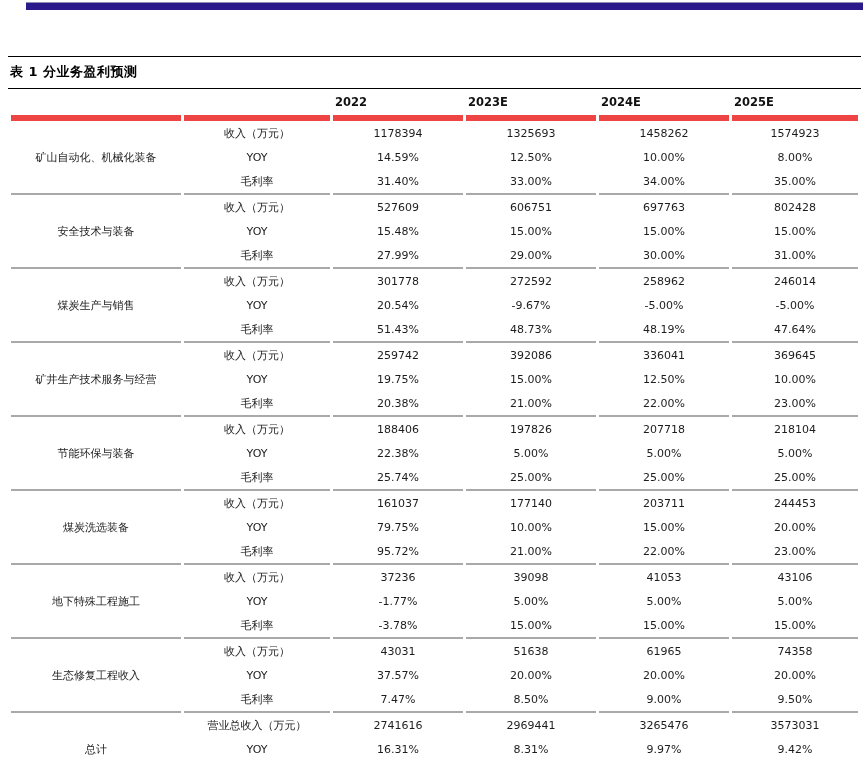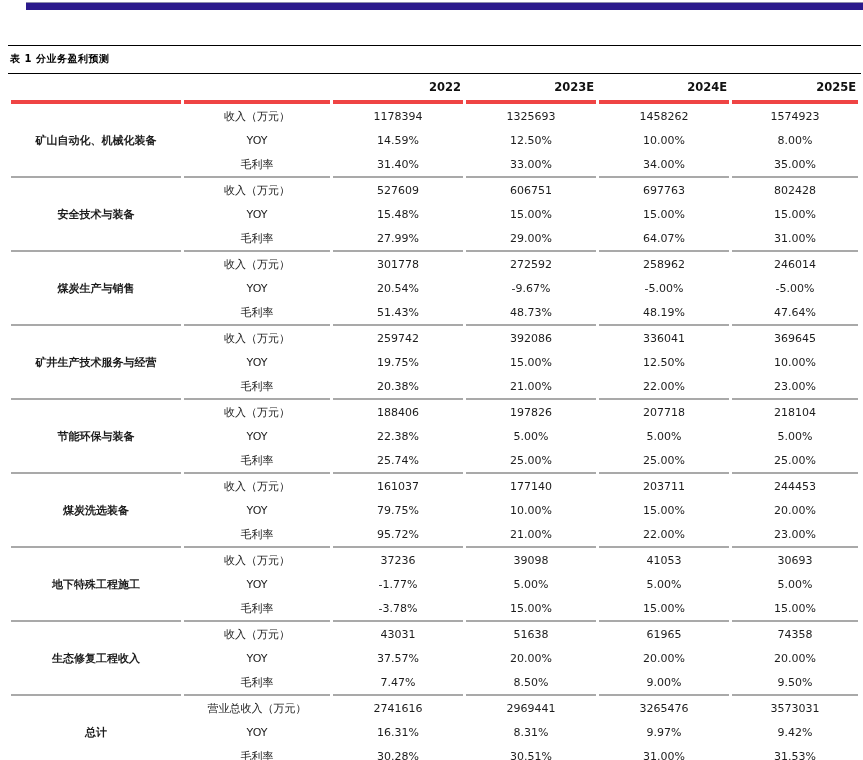--- a/index.html
+++ b/index.html
@@ -27,53 +27,54 @@
   .content {
     position: absolute;
     top: 45px;
     left: 8px;
     right: 2px;
   }
   .table-title {
     border-top: 1.5px solid #000;
     border-bottom: 1px solid #000;
     padding: 6px 2px 7px 2px;
-    font-size: 10px;
+    font-size: 13px;
     font-weight: bold;
     color: #000;
     letter-spacing: 0.5px;
+    margin-top: 11px;
   }
   table.forecast {
     width: 100%;
     border-collapse: separate;
     border-spacing: 3px 0;
     table-layout: fixed;
   }
   table.forecast th {
     height: 26px;
     font-size: 11.5px;
     font-weight: bold;
     color: #111;
-    text-align: right;
+    text-align: left;
     vertical-align: middle;
-    border-bottom: 4px solid #ef4444;
+    border-bottom: 6px solid #ef4444;
     padding: 0 2px;
   }
   table.forecast td {
     height: 22px;
     font-size: 11px;
     color: #1c1c1c;
     text-align: center;
     vertical-align: middle;
     padding: 1px 2px;
     white-space: nowrap;
     overflow: hidden;
   }
   td.seg {
-    font-weight: bold;
+    font-weight: normal;
     font-size: 11.5px;
     color: #000;
     vertical-align: top;
     padding-top: 4px;
   }
   .grp-end { border-bottom: 2px solid #a9a9a9; }
   .tbl-end { border-bottom: 3px solid #161616; }
 </style>
 </head>
 <body>
@@ -138,21 +139,21 @@
             <td>YOY</td>
             <td>15.48%</td>
             <td>15.00%</td>
             <td>15.00%</td>
             <td>15.00%</td>
           </tr>
           <tr>
             <td class="grp-end">毛利率</td>
             <td class="grp-end">27.99%</td>
             <td class="grp-end">29.00%</td>
-            <td class="grp-end">64.07%</td>
+            <td class="grp-end">30.00%</td>
             <td class="grp-end">31.00%</td>
           </tr>
           <tr>
             <td class="seg grp-end" rowspan="3">煤炭生产与销售</td>
             <td>收入（万元）</td>
             <td>301778</td>
             <td>272592</td>
             <td>258962</td>
             <td>246014</td>
           </tr>
@@ -235,21 +236,21 @@
             <td class="grp-end">21.00%</td>
             <td class="grp-end">22.00%</td>
             <td class="grp-end">23.00%</td>
           </tr>
           <tr>
             <td class="seg grp-end" rowspan="3">地下特殊工程施工</td>
             <td>收入（万元）</td>
             <td>37236</td>
             <td>39098</td>
             <td>41053</td>
-            <td>30693</td>
+            <td>43106</td>
           </tr>
           <tr>
             <td>YOY</td>
             <td>-1.77%</td>
             <td>5.00%</td>
             <td>5.00%</td>
             <td>5.00%</td>
           </tr>
           <tr>
             <td class="grp-end">毛利率</td>

